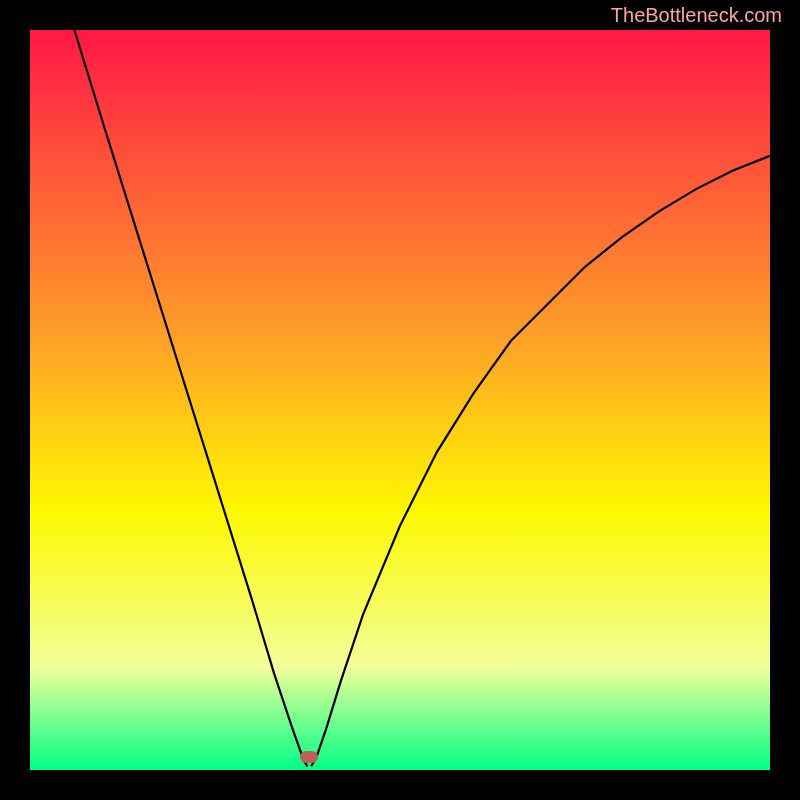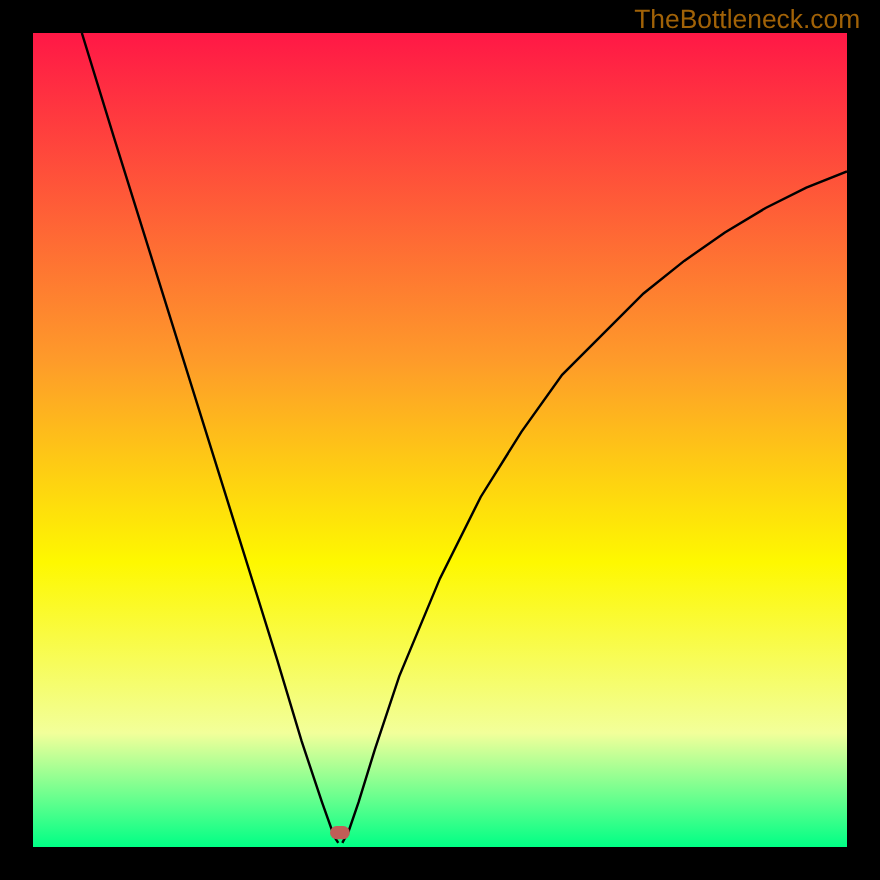--- a/index.html
+++ b/index.html
@@ -1,16 +1,16 @@
 <!DOCTYPE html>
 <html><head>
 <meta charset="utf-8">
 <style>
 body{margin:0;padding:0;background:#000;width:800px;height:800px;position:relative;font-family:Arial,sans-serif}
-.wm{position:absolute;top:4px;right:18px;color:#a16207;font-size:24px;font-weight:400;z-index:10}
+.wm{position:absolute;top:4px;right:18px;color:#fca5a5;font-size:20px;font-weight:400;z-index:10}
 .plot{position:absolute;left:30px;top:30px;width:740px;height:740px}
 .plot svg{display:block;width:740px;height:740px}
 .marker{position:absolute;width:18px;height:12px;background:#c15e57;border-radius:6px;z-index:5}
 </style>
 </head>
 <body>
 
 <div class="wm">TheBottleneck.com</div>
 
 <div class="plot">

